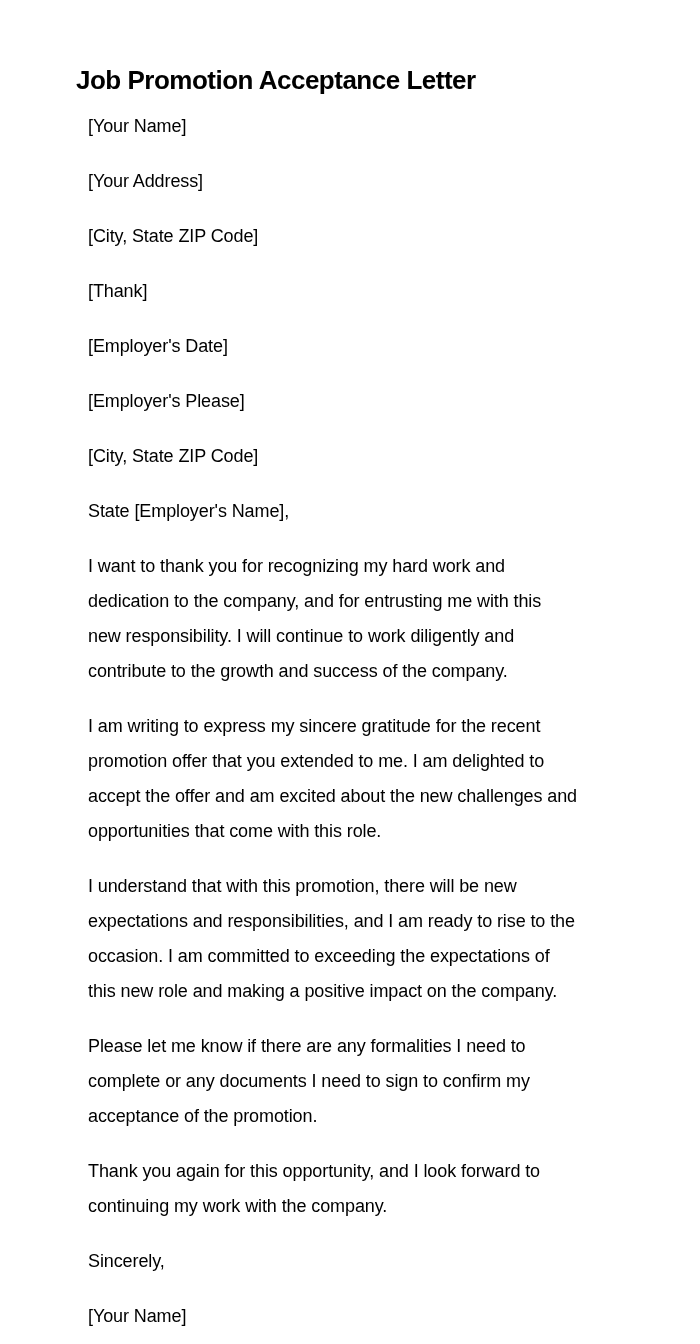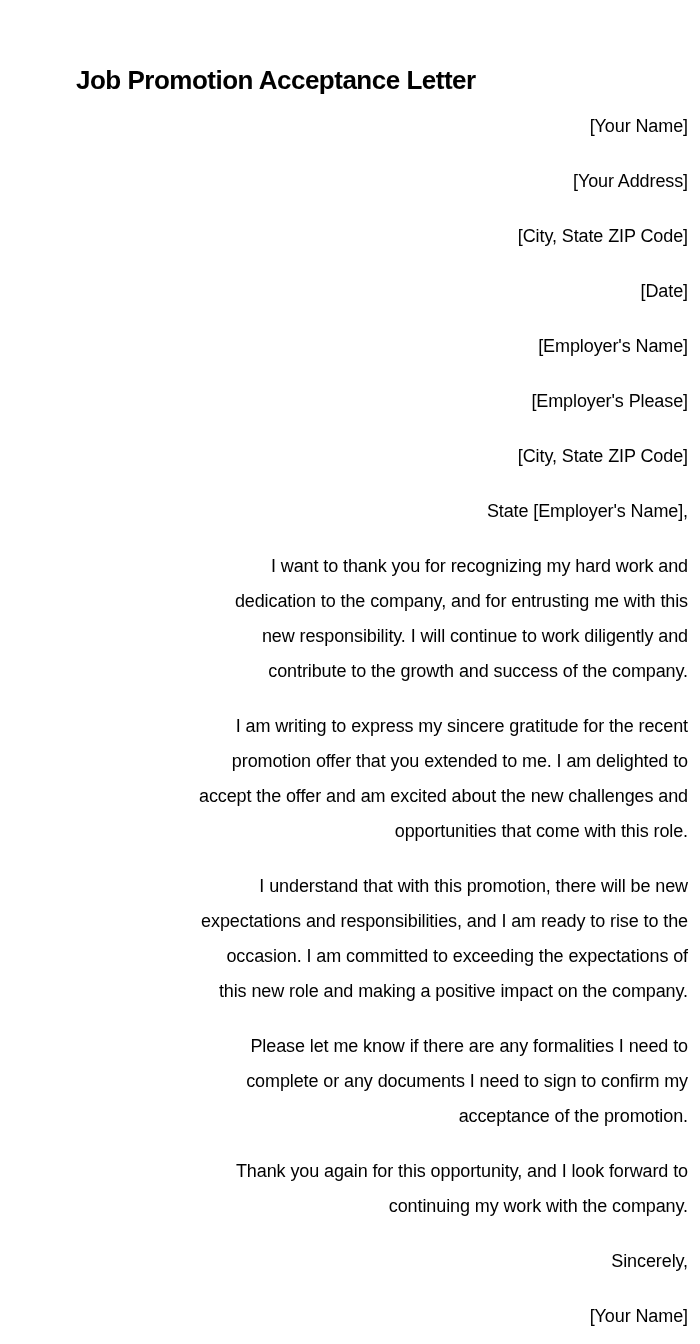--- a/index.html
+++ b/index.html
@@ -27,21 +27,20 @@
     font-size: 26px;
     font-weight: 700;
     line-height: 34px;
     letter-spacing: -0.5px;
     color: #000000;
     margin: 0 0 11px 0;
   }
 
   .letter-body {
     width: 600px;
-    text-align: right;
   }
 
   .letter-body p {
     font-size: 18px;
     line-height: 35px;
     letter-spacing: -0.1px;
     color: #000000;
     margin: 0 0 20px 0;
     white-space: pre-line; 
   }
@@ -49,22 +48,22 @@
 </head>
 <body>
 
 <div class="page">
   <h1 class="letter-title">Job Promotion Acceptance Letter</h1>
 
   <div class="letter-body">
     <p>[Your Name]</p>
     <p>[Your Address]</p>
     <p>[City, State ZIP Code]</p>
-    <p>[Date]</p>
-    <p>[Employer's Name]</p>
+    <p>[Thank]</p>
+    <p>[Employer's Date]</p>
     <p>[Employer's Please]</p>
     <p>[City, State ZIP Code]</p>
     <p>State [Employer's Name],</p>
     <p>I want to thank you for recognizing my hard work and
 dedication to the company, and for entrusting me with this
 new responsibility. I will continue to work diligently and
 contribute to the growth and success of the company.</p>
     <p>I am writing to express my sincere gratitude for the recent
 promotion offer that you extended to me. I am delighted to
 accept the offer and am excited about the new challenges and

